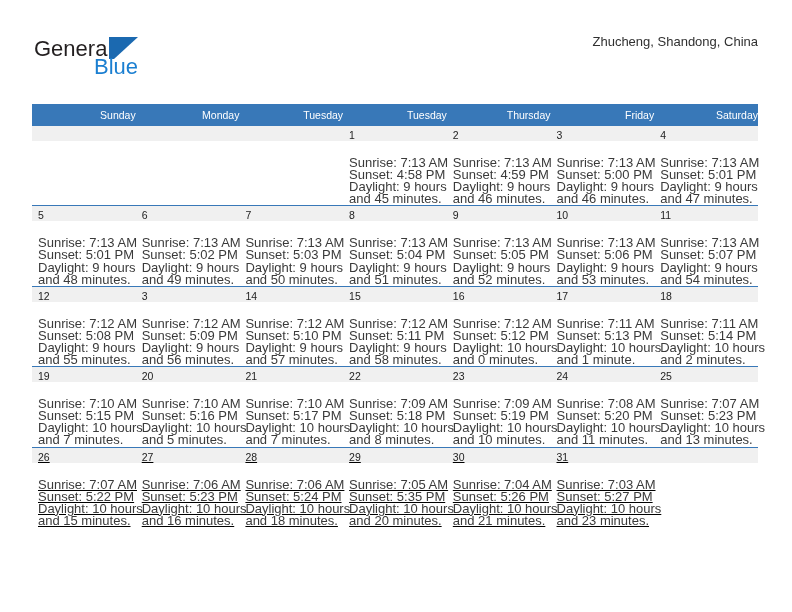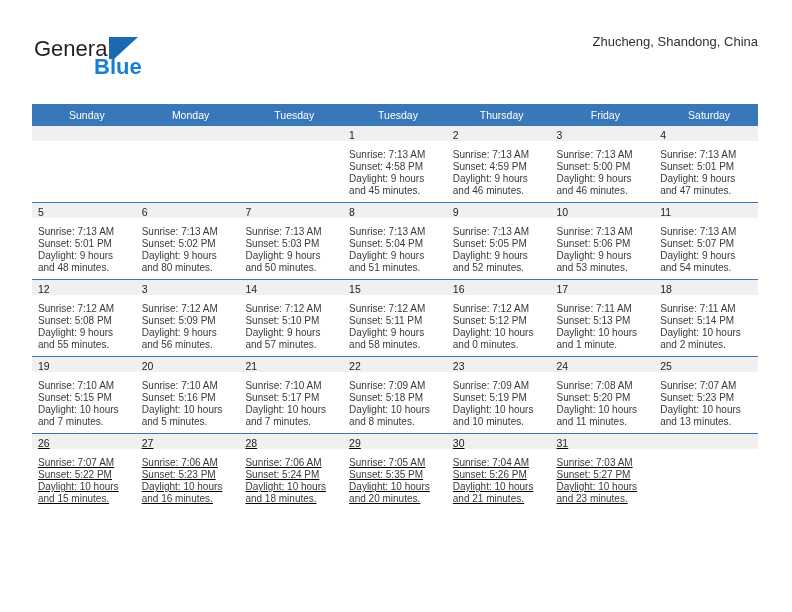--- a/index.html
+++ b/index.html
@@ -65,21 +65,20 @@
     border-left: 24px solid #1b69b0;
     border-bottom: 22px solid transparent;
   }
   .logo-blue {
     position: absolute;
     left: 60px;
     top: 26px;
     font-size: 22px;
     color: #1b7fd1;
     font-family: "Liberation Sans", sans-serif;
-    font-weight: bold;
   }
 
   .title-block {
     position: absolute;
     right: 0;
     top: 0;
     text-align: right;
   }
   .cal-title {
     font-size: 26px;
@@ -105,21 +104,21 @@
     border-collapse: collapse;
     table-layout: fixed;
   }
   .calendar col { width: 103.7px; }
 
   .calendar thead th {
     background: #3878b8;
     color: #ffffff;
     font-size: 10.5px;
     font-weight: normal;
-    text-align: center;
+    text-align: right;
     padding: 5px 0 5px 6px;
     height: 11px;
     vertical-align: middle;
   }
 
   .calendar tbody td {
     vertical-align: top;
     padding: 0;
     border-bottom: 1.5px solid #3878b8;
     background: #ffffff;
@@ -136,22 +135,22 @@
     padding: 2px 0 1px 6px;
     font-size: 10.5px;
     color: #222222;
     line-height: 14px;
     box-sizing: border-box;
   }
   .daynum-band.empty {
     background: #f0f0f0;
   }
   .cell-body {
-    padding: 8px 4px 0 6px;
-    font-size: 10px;
+    padding: 16px 4px 0 6px;
+    font-size: 13px;
     line-height: 12.1px;
     color: #3a3a3a;
   }
   .cell-body div { white-space: nowrap; }
   .cell-empty .cell-body { visibility: hidden; }
 </style>
 </head>
 <body>
 
 <div class="page">
@@ -267,21 +266,21 @@
               <div>Daylight: 9 hours</div>
               <div>and 48 minutes.</div>
             </div>
           </td>
           <td>
             <div class="daynum-band">6</div>
             <div class="cell-body">
               <div>Sunrise: 7:13 AM</div>
               <div>Sunset: 5:02 PM</div>
               <div>Daylight: 9 hours</div>
-              <div>and 80 minutes.</div>
+              <div>and 49 minutes.</div>
             </div>
           </td>
           <td>
             <div class="daynum-band">7</div>
             <div class="cell-body">
               <div>Sunrise: 7:13 AM</div>
               <div>Sunset: 5:03 PM</div>
               <div>Daylight: 9 hours</div>
               <div>and 50 minutes.</div>
             </div>

